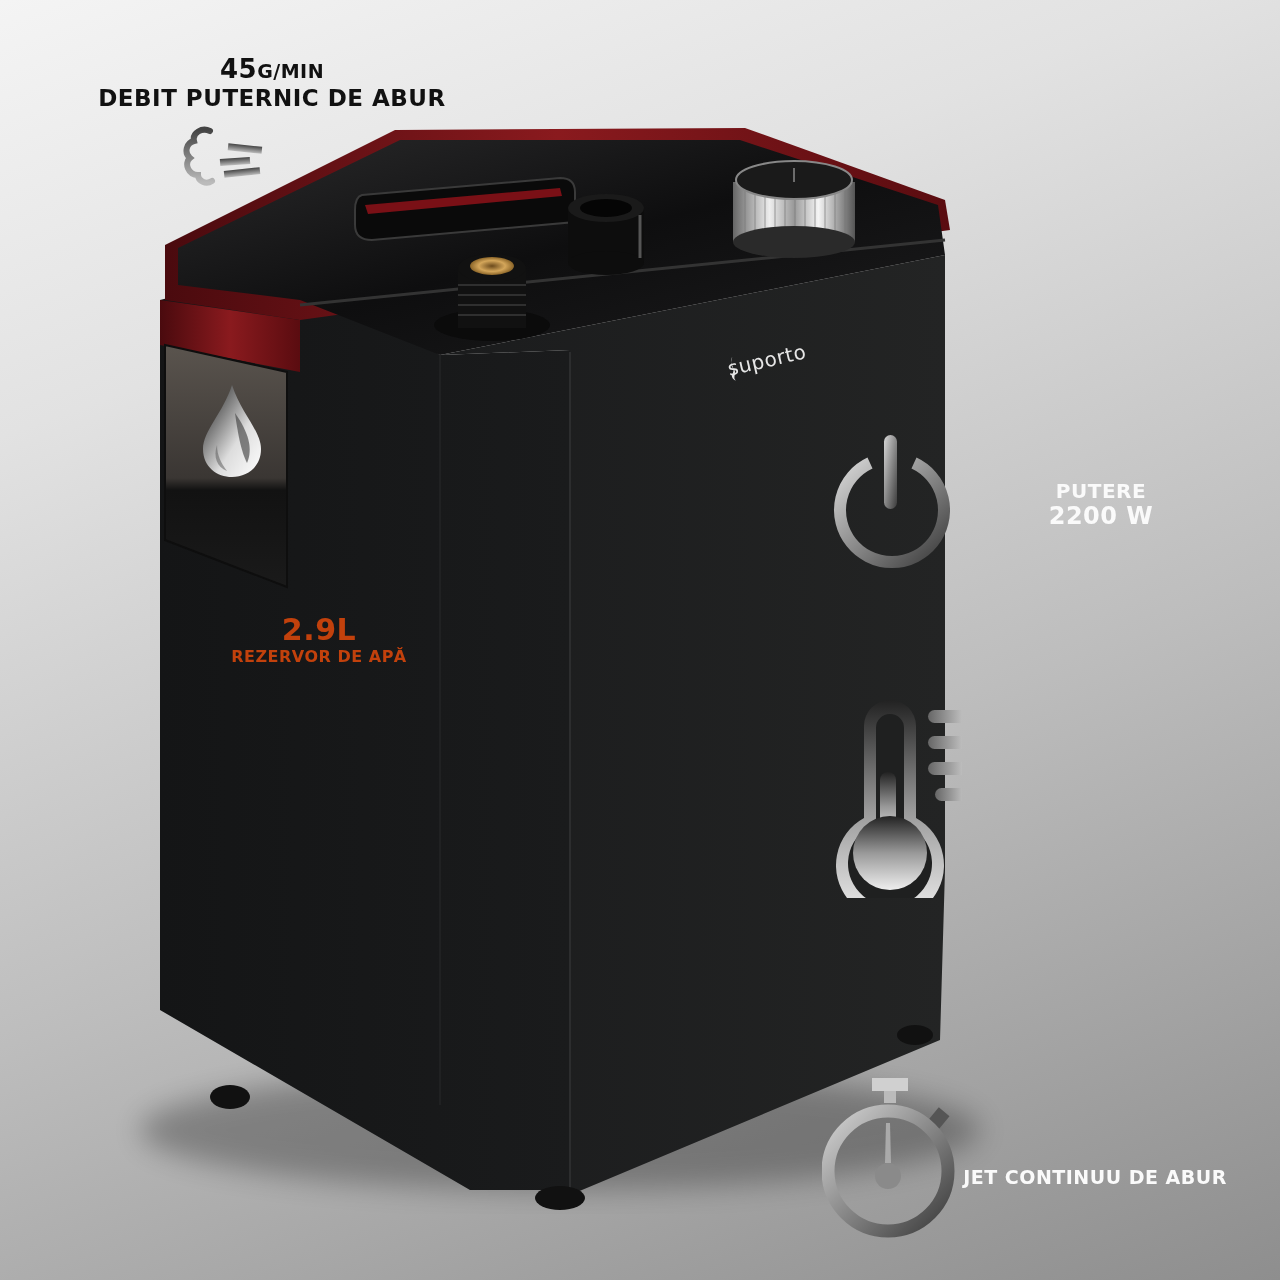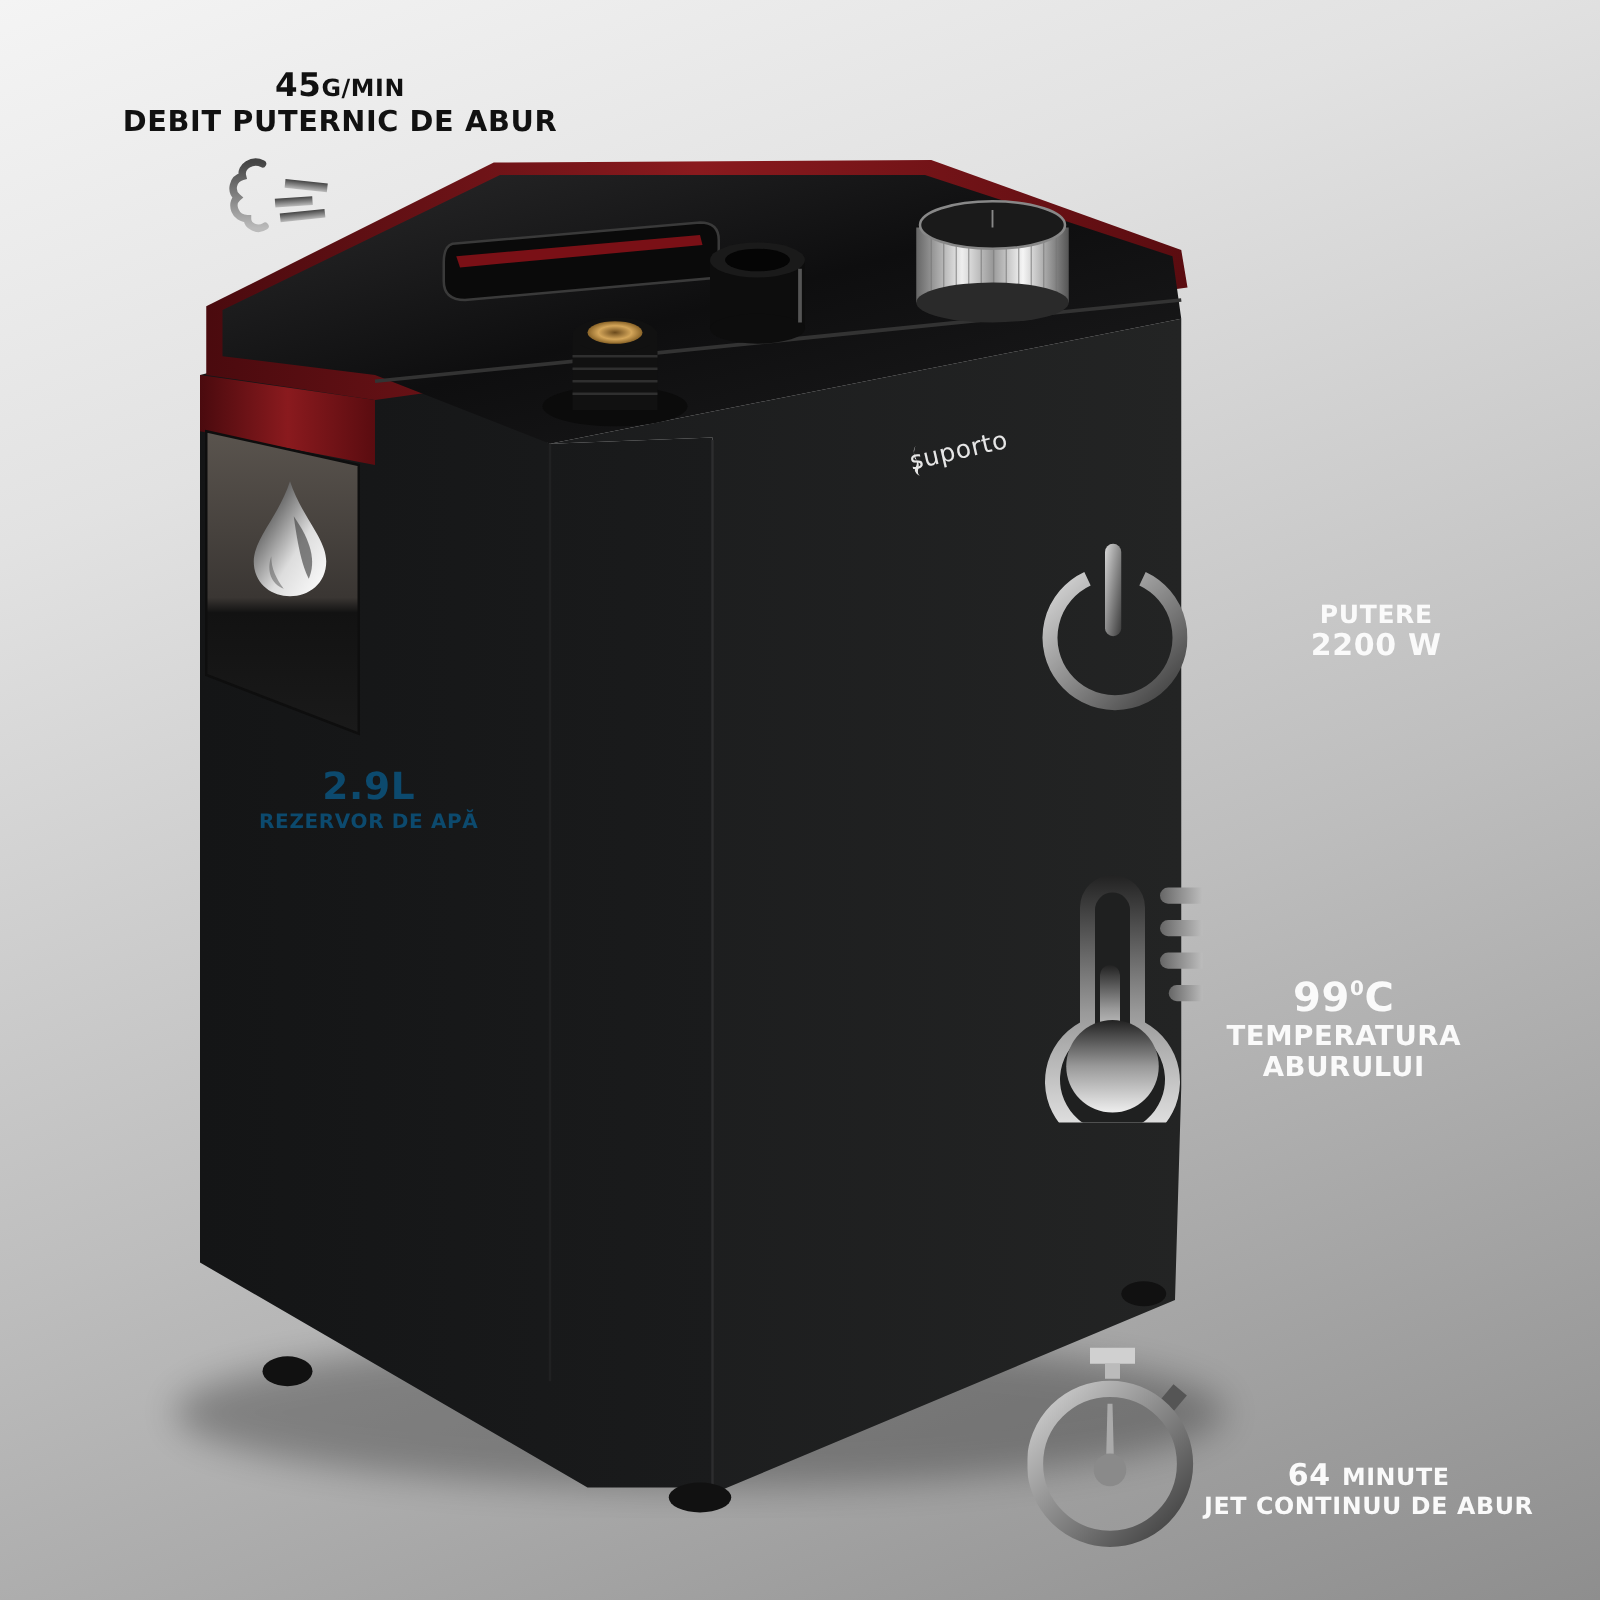--- a/index.html
+++ b/index.html
@@ -26,21 +26,21 @@
   
   .callout { position: absolute; text-align: center; font-weight: bold; line-height: 1.15; }
   .callout .big { font-size: 27px; letter-spacing: 0.5px; }
   .callout .small { font-size: 16px; letter-spacing: 0.5px; }
   .callout .unit-sc { font-size: 19px; }
 
   .c-flow { left: 82px; top: 55px; width: 380px; color: #111; }
   .c-flow .big { font-size: 26px; }
   .c-flow .small { font-size: 23px; }
 
-  .c-tank { left: 160px; top: 613px; width: 270px; color: #0c4a6e; }
+  .c-tank { left: 160px; top: 613px; width: 270px; color: #c2410c; padding-left: 24px; }
   .c-tank .big { font-size: 30px; }
 
   .c-power { left: 1006px; top: 480px; width: 190px; color: #fafafa; }
   .c-power .small { font-size: 20px; }
   .c-power .big { font-size: 24px; }
 
   .c-temp { left: 970px; top: 780px; width: 210px; color: #fafafa; }
   .c-temp .big { font-size: 32px; }
   .c-temp .small { font-size: 22px; }
   .c-temp sup { font-size: 16px; vertical-align: top; position: relative; top: 2px; }
@@ -254,29 +254,18 @@
   <div class="callout c-tank">
     <div class="big">2.9L</div>
     <div class="small">REZERVOR DE APĂ</div>
   </div>
 
   <div class="callout c-power">
     <div class="small">PUTERE</div>
     <div class="big">2200 W</div>
   </div>
 
-  <div class="callout c-temp">
-    <div class="big">
-      <span>99</span><sup>0</sup><span>C</span>
-    </div>
-    <div class="small">TEMPERATURA</div>
-    <div class="small">ABURULUI</div>
-  </div>
 
   <div class="callout c-time">
-    <div class="big">
-      <span>64</span>
-      <span class="small">MINUTE</span>
-    </div>
     <div class="small">JET CONTINUU DE ABUR</div>
   </div>
 
 </div>
 
 </body></html>

